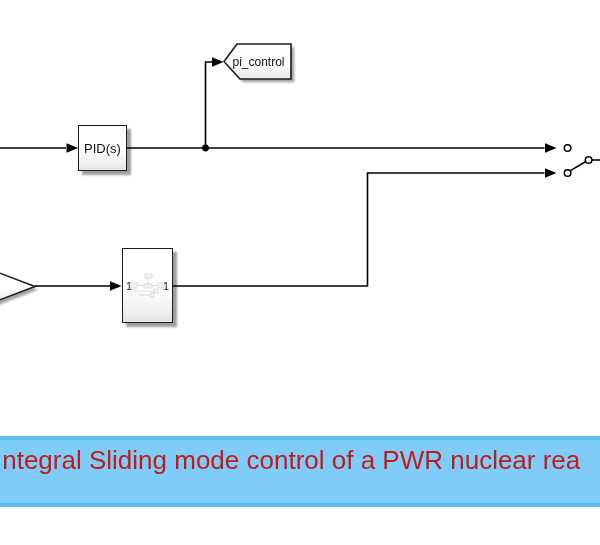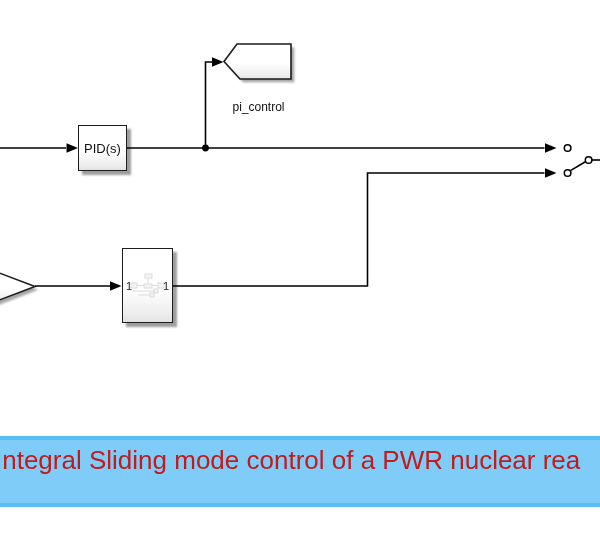--- a/index.html
+++ b/index.html
@@ -25,21 +25,21 @@
   #pid-block{left:78px;top:125px;width:49px;height:46px;font-size:13px;}
   #subsystem-block{left:122px;top:248px;width:51px;height:75px;font-size:11px;}
   .port-label{position:absolute;top:50%;transform:translateY(-54%);color:#1a1a1a;}
   .port-label.in{left:3px;}
   .port-label.out{right:3px;}
   #subsystem-preview{position:absolute;left:50%;top:50%;transform:translate(-50%,-50%);opacity:.6;}
 
   #goto-tag-label{
     position:absolute;z-index:2;left:227px;top:51px;width:63px;height:21px;
     display:flex;align-items:center;justify-content:center;
-    font-size:12px;color:#111;white-space:nowrap;overflow:hidden;margin-top:45px;
+    font-size:12px;color:#111;white-space:nowrap;overflow:hidden;
   }
 
   #annotation-banner{
     position:absolute;z-index:3;left:-5px;top:436px;width:610px;height:71px;
     box-sizing:border-box;background:#7FCCF9;border:4px solid #58BEF2;
     overflow:hidden;display:flex;align-items:flex-start;
   }
   #annotation-banner .txt{
     margin-left:-4px;padding-top:5px;font-size:26px;line-height:30px;
     color:#C21B1B;white-space:nowrap;

